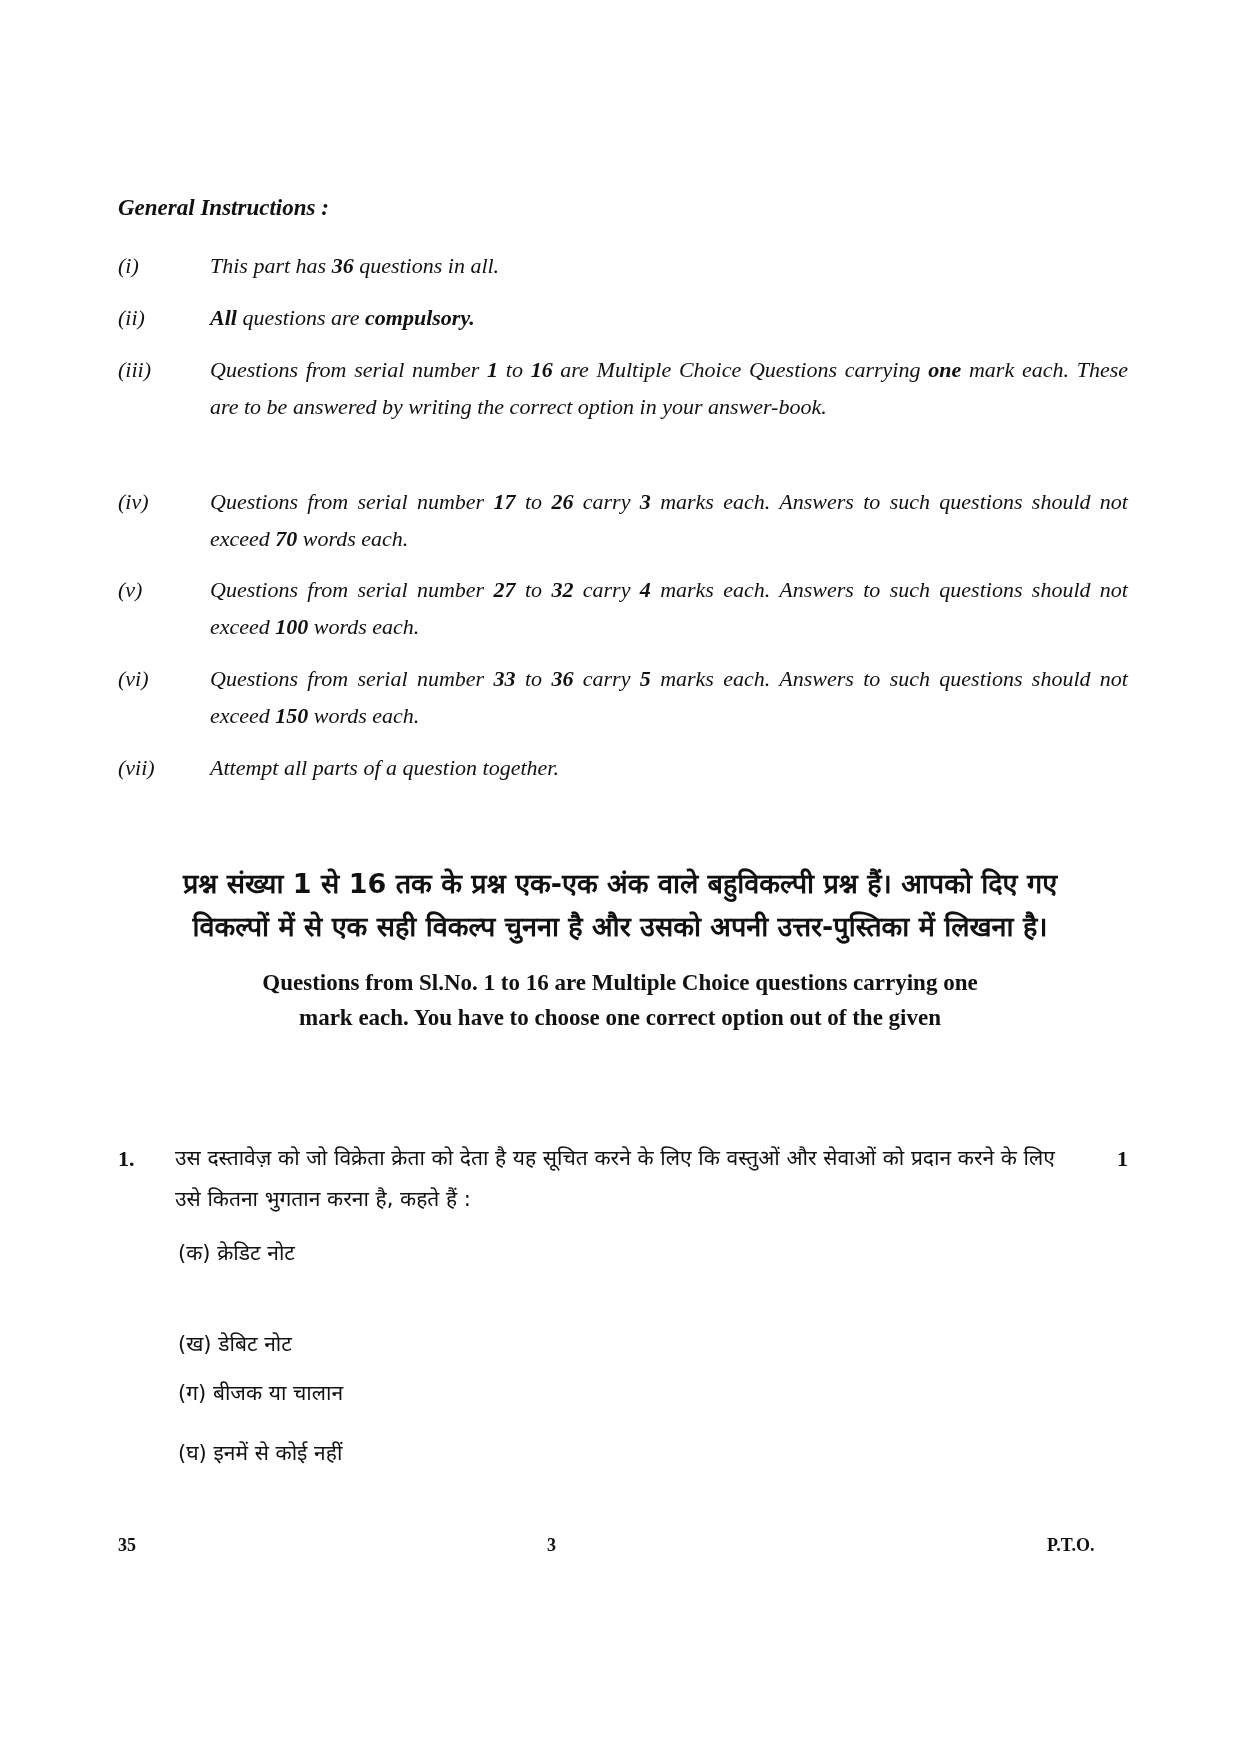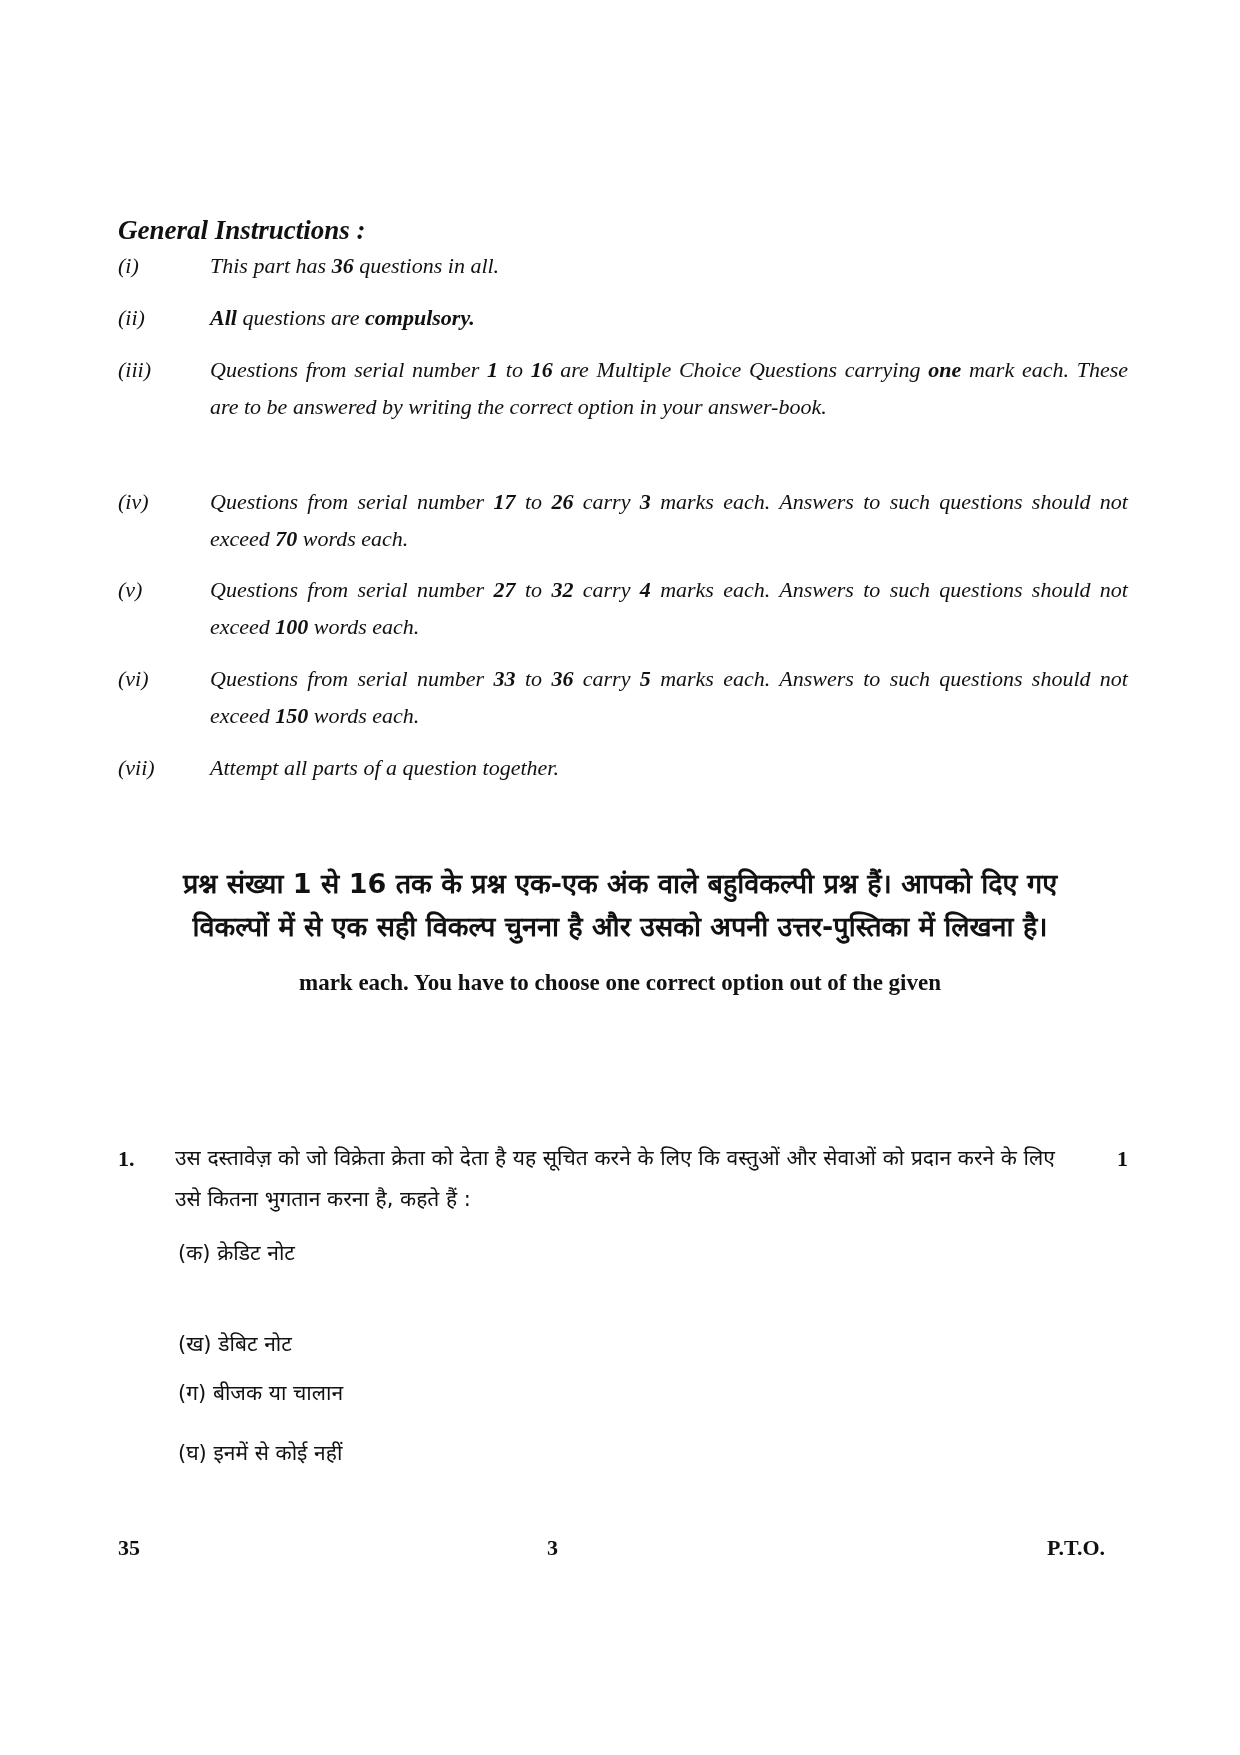--- a/index.html
+++ b/index.html
@@ -1,31 +1,31 @@
 <!DOCTYPE html>
 <html><head>
 <meta charset="utf-8">
 <style>
   html, body { margin:0; padding:0; background:#ffffff; }
   body { width:1240px; height:1755px; position:relative; overflow:hidden; color:#111; font-family:"Liberation Serif","DejaVu Serif",serif; }
   .abs { position:absolute; white-space:nowrap; }
   .b { font-weight:bold; }
-  .heading { left:118px; top:215px; font-size:27px; font-weight:bold; font-style:italic; }
+  .heading { left:118px; top:195px; font-size:23px; font-weight:bold; font-style:italic; }
   .instr { position:absolute; left:118px; width:1010px; font-size:22px; font-style:italic; line-height:37px; }
   .instr .num { position:absolute; left:0; top:0; }
   .instr .txt { margin-left:92px; display:block; text-align:justify; }
   .center { position:absolute; left:130px; width:980px; text-align:center; font-weight:bold; }
   .hindi { font-family:"DejaVu Sans","Liberation Sans",sans-serif; font-size:27px; line-height:43px; }
   .eng { font-size:23px; line-height:35px; }
   .q { position:absolute; left:118px; width:1010px; font-family:"DejaVu Sans","Liberation Sans",sans-serif; font-size:21px; line-height:41px; }
   .q .qn { position:absolute; left:0; top:0; font-family:"Liberation Serif",serif; font-weight:bold; font-size:22px; }
   .q .qt { margin-left:57px; width:880px; display:block; }
   .q .qm { position:absolute; right:0; top:0; font-family:"Liberation Serif",serif; font-weight:bold; font-size:22px; }
   .opt { position:absolute; left:178px; font-family:"DejaVu Sans","Liberation Sans",sans-serif; font-size:21px; }
-  .footer { position:absolute; top:1535px; font-weight:bold; font-size:22px; }
+  .footer { position:absolute; top:1535px; font-weight:bold; font-size:18px; }
 </style>
 </head>
 <body>
 
 <div class="abs heading">General Instructions :</div>
 
 <div id="instr-container">
     <div class="instr" style="top: 247px;">
       <span class="num">(i)</span>
       <span class="txt"><span>This part has </span><span class="b">36</span><span> questions in all.</span></span>
@@ -55,20 +55,21 @@
       <span class="txt"><span>Attempt all parts of a question together.</span></span>
     </div>
   </div>
 
 <div class="center hindi" style="top:862px;">
   <div>प्रश्न संख्या 1 से 16 तक के प्रश्न एक-एक अंक वाले बहुविकल्पी प्रश्न हैं। आपको दिए गए</div>
   <div>विकल्पों में से एक सही विकल्प चुनना है और उसको अपनी उत्तर-पुस्तिका में लिखना है।</div>
 </div>
 
 <div class="center eng" style="top:965px;">
+  <div>Questions from Sl.No. 1 to 16 are Multiple Choice questions carrying one</div>
   <div>mark each.  You have to choose one correct option out of the given</div>
 </div>
 
 <div class="q" style="top:1138px;">
   <span class="qn">1.</span>
   <span class="qt">उस दस्तावेज़ को जो विक्रेता क्रेता को देता है यह सूचित करने के लिए कि वस्तुओं और सेवाओं को प्रदान करने के लिए उसे कितना भुगतान करना है, कहते हैं :</span>
   <span class="qm">1</span>
 </div>
 
 <div class="opt" style="top:1238px;">

